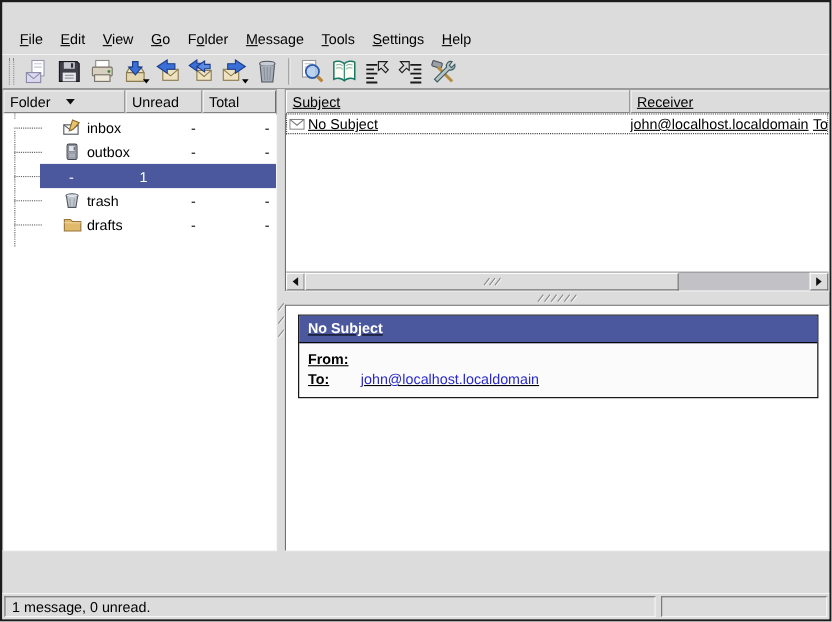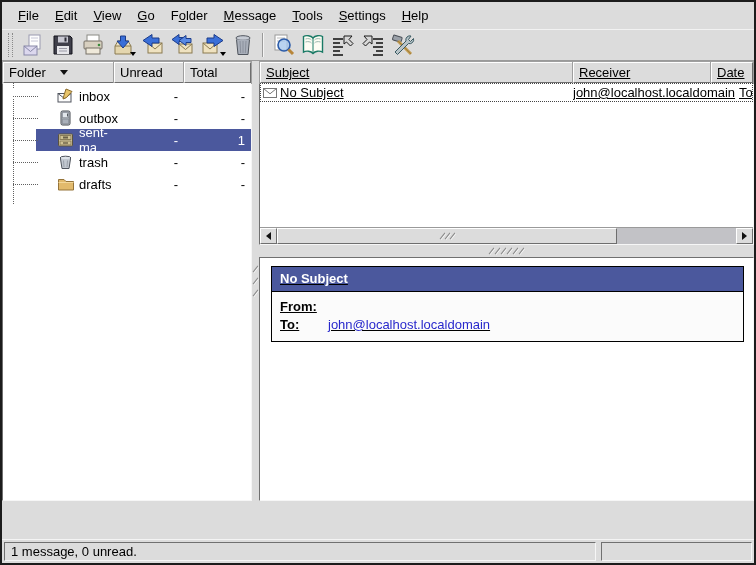--- a/index.html
+++ b/index.html
@@ -11,21 +11,21 @@
     background: #dcdcdc;
   }
   .window {
     width: 756px; height: 565px;
     border: 2px solid #1c1c1c;
     background: #dcdcdc;
     display: flex; flex-direction: column;
     overflow: hidden;
   }
   
-  .menubar { height: 27px; display: flex; align-items: center; padding-left: 8px; flex: none; }
+  .menubar { height: 27px; display: flex; align-items: center; padding-left: 8px; flex: none; margin-top: 20px; }
   .menu-item { padding: 3px 8px; cursor: default; }
   .menu-item u { text-decoration: underline; }
   
   .toolbar {
     height: 32px; flex: none;
     display: flex; align-items: center;
     padding: 1px 4px;
     border-bottom: 1px solid #9a9a9a;
     box-shadow: 0 1px 0 #f2f2f2 inset;
   }
@@ -92,21 +92,21 @@
     color: #fff;
   }
   
   .vsplit { width: 7px; flex: none; background: #dcdcdc; display: flex; flex-direction: column; align-items: center; justify-content: center; gap: 4px; }
   .hsplit { height: 12px; flex: none; background: #dcdcdc; display: flex; align-items: center; justify-content: center; gap: 5px; }
   .slash { display: inline-block; width: 1px; height: 8px; background: #8a8a8a; box-shadow: 1px 0 0 #f8f8f8; transform: rotate(38deg); flex: none; }
   
   .right-side { flex: 1; display: flex; flex-direction: column; min-width: 0; text-decoration: underline; }
   .message-list { height: 184px; flex: none; display: flex; flex-direction: column; background: #fff; }
   .ml-col-subject { width: 313px; flex: none; }
-  .ml-col-receiver { width: 138px; flex: none; }
+  .ml-col-receiver { width: 182px; flex: none; }
   .ml-col-date { flex: 1; }
   .ml-body { flex: 1; background: #fff; overflow: hidden; }
   .msg-row { display: flex; align-items: center; height: 19px; border: 1px dotted #444; background: #fff; }
   .msg-subject { width: 312px; flex: none; display: flex; align-items: center; overflow: hidden; white-space: nowrap; }
   .msg-env { width: 14px; height: 10px; margin: 0 3px 0 2px; flex: none; }
   .msg-receiver { width: 166px; flex: none; overflow: hidden; white-space: nowrap; }
   .msg-date { flex: 1; overflow: hidden; white-space: nowrap; }
   
   .hscroll { height: 17px; flex: none; display: flex; background: #c2c2c6; border-top: 1px solid #9a9a9a; }
   .sbtn {
@@ -328,31 +328,20 @@
                 <line x1="10.5" y1="3.5" x2="10.5" y2="6.5" stroke="#55595f"></line>
               </svg>
               <span>outbox</span>
             </span>
           <span class="tree-unread">-</span>
           <span class="tree-total">-</span>
         </div>
 
         <div class="tree-row tree-child-row selected">
           <span class="hstub"></span>
-          <span class="tree-name">
-              <svg class="tree-icon" viewBox="0 0 18 16">
-                <rect x="1.5" y="2" width="14" height="12" rx="1" fill="#ded4ac" stroke="#5a5240"></rect>
-                <rect x="3" y="3.5" width="11" height="4" fill="#cfc294" stroke="#8a7d58"></rect>
-                <rect x="6" y="4.8" width="5" height="1.4" fill="#6a6least048"></rect>
-                <rect x="6" y="4.8" width="5" height="1.4" fill="#6a6048"></rect>
-                <rect x="3" y="9" width="11" height="4" fill="#cfc294" stroke="#8a7d58"></rect>
-                <rect x="6" y="10.3" width="5" height="1.4" fill="#6a6048"></rect>
-              </svg>
-              <span>sent-ma</span>
-            </span>
           <span class="tree-unread">-</span>
           <span class="tree-total">1</span>
         </div>
 
         <div class="tree-row tree-child-row">
           <span class="hstub"></span>
           <span class="tree-name">
               <svg class="tree-icon" viewBox="0 0 18 16">
                 <ellipse cx="8.5" cy="4" rx="5.5" ry="1.8" fill="#dde2e8" stroke="#50555e"></ellipse>
                 <path d="M3.5 5 L5 14.5 h7 L13.5 5" fill="#c2c8d0" stroke="#50555e"></path>

